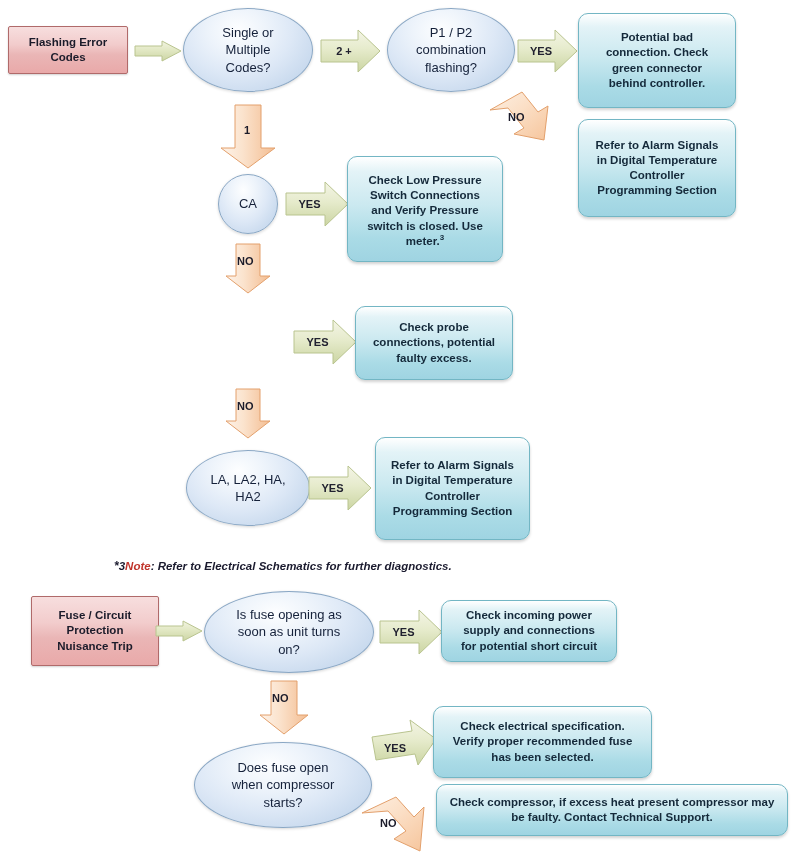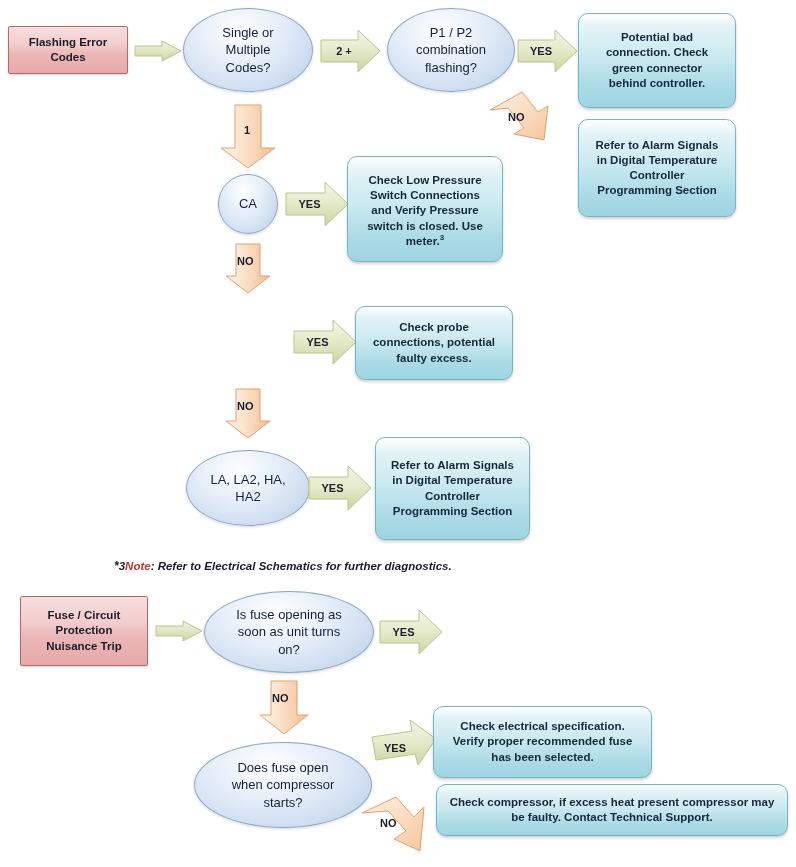--- a/index.html
+++ b/index.html
@@ -251,41 +251,44 @@
 
   <div class="node resultbox multiline" style="left:375px; top:437px; width:155px; height:103px;">Refer to Alarm Signals
 in Digital Temperature
 Controller
 Programming Section</div>
 
   <div class="note" style="left:114px; top:559px;">
     <span class="star">*</span><span>3</span><span class="red">Note</span><span>: Refer to Electrical Schematics for further diagnostics.</span>
   </div>
 
-  <div class="node startbox multiline" style="left:20px; top:596px; width:128px; height:70px;">Fuse / Circuit
+  <div class="node startbox multiline" style="left:31px; top:596px; width:128px; height:70px;">Fuse / Circuit
 Protection
 Nuisance Trip</div>
 
   <div class="arrow green" style="left:155px; top:620px; width:48px; height:22px;">
     <svg width="48" height="22" viewBox="0 0 48 22" aria-hidden="true">
       <path d="M1,6 L28,6 L28,1 L47,11 L28,21 L28,16 L1,16 Z" fill="url(#gGreen1)" stroke="#b9c48f" stroke-width="1"></path>
     </svg>
   </div>
 
   <div class="node ellipse multiline" style="left:204px; top:591px; width:170px; height:82px;">Is fuse opening as
 soon as unit turns
 on?</div>
 
   <div class="arrow green" style="left:379px; top:608px; width:65px; height:48px;">
     <svg width="65" height="48" viewBox="0 0 65 48" aria-hidden="true">
       <path d="M1,13 L40,13 L40,2 L63,24 L40,46 L40,35 L1,35 Z" fill="url(#gGreen2)" stroke="#b9c48f" stroke-width="1"></path>
     </svg>
     <span class="lbl" style="margin-right:16px;">YES</span>
   </div>
 
+  <div class="node resultbox multiline" style="left:441px; top:600px; width:176px; height:62px;">Check incoming power
+supply and connections
+for potential short circuit</div>
 
   <div class="arrow" style="left:258px; top:680px; width:52px; height:56px;">
     <svg width="52" height="56" viewBox="0 0 52 56" aria-hidden="true">
       <path d="M13,1 L39,1 L39,35 L50,35 L26,54 L2,35 L13,35 Z" fill="url(#gOrangeDown)" stroke="#e3a06c" stroke-width="1"></path>
     </svg>
     <span class="lbl" style="position:absolute; left:14px; top:12px;">NO</span>
   </div>
 
   <div class="node ellipse multiline" style="left:194px; top:742px; width:178px; height:86px;">Does fuse open
 when compressor

